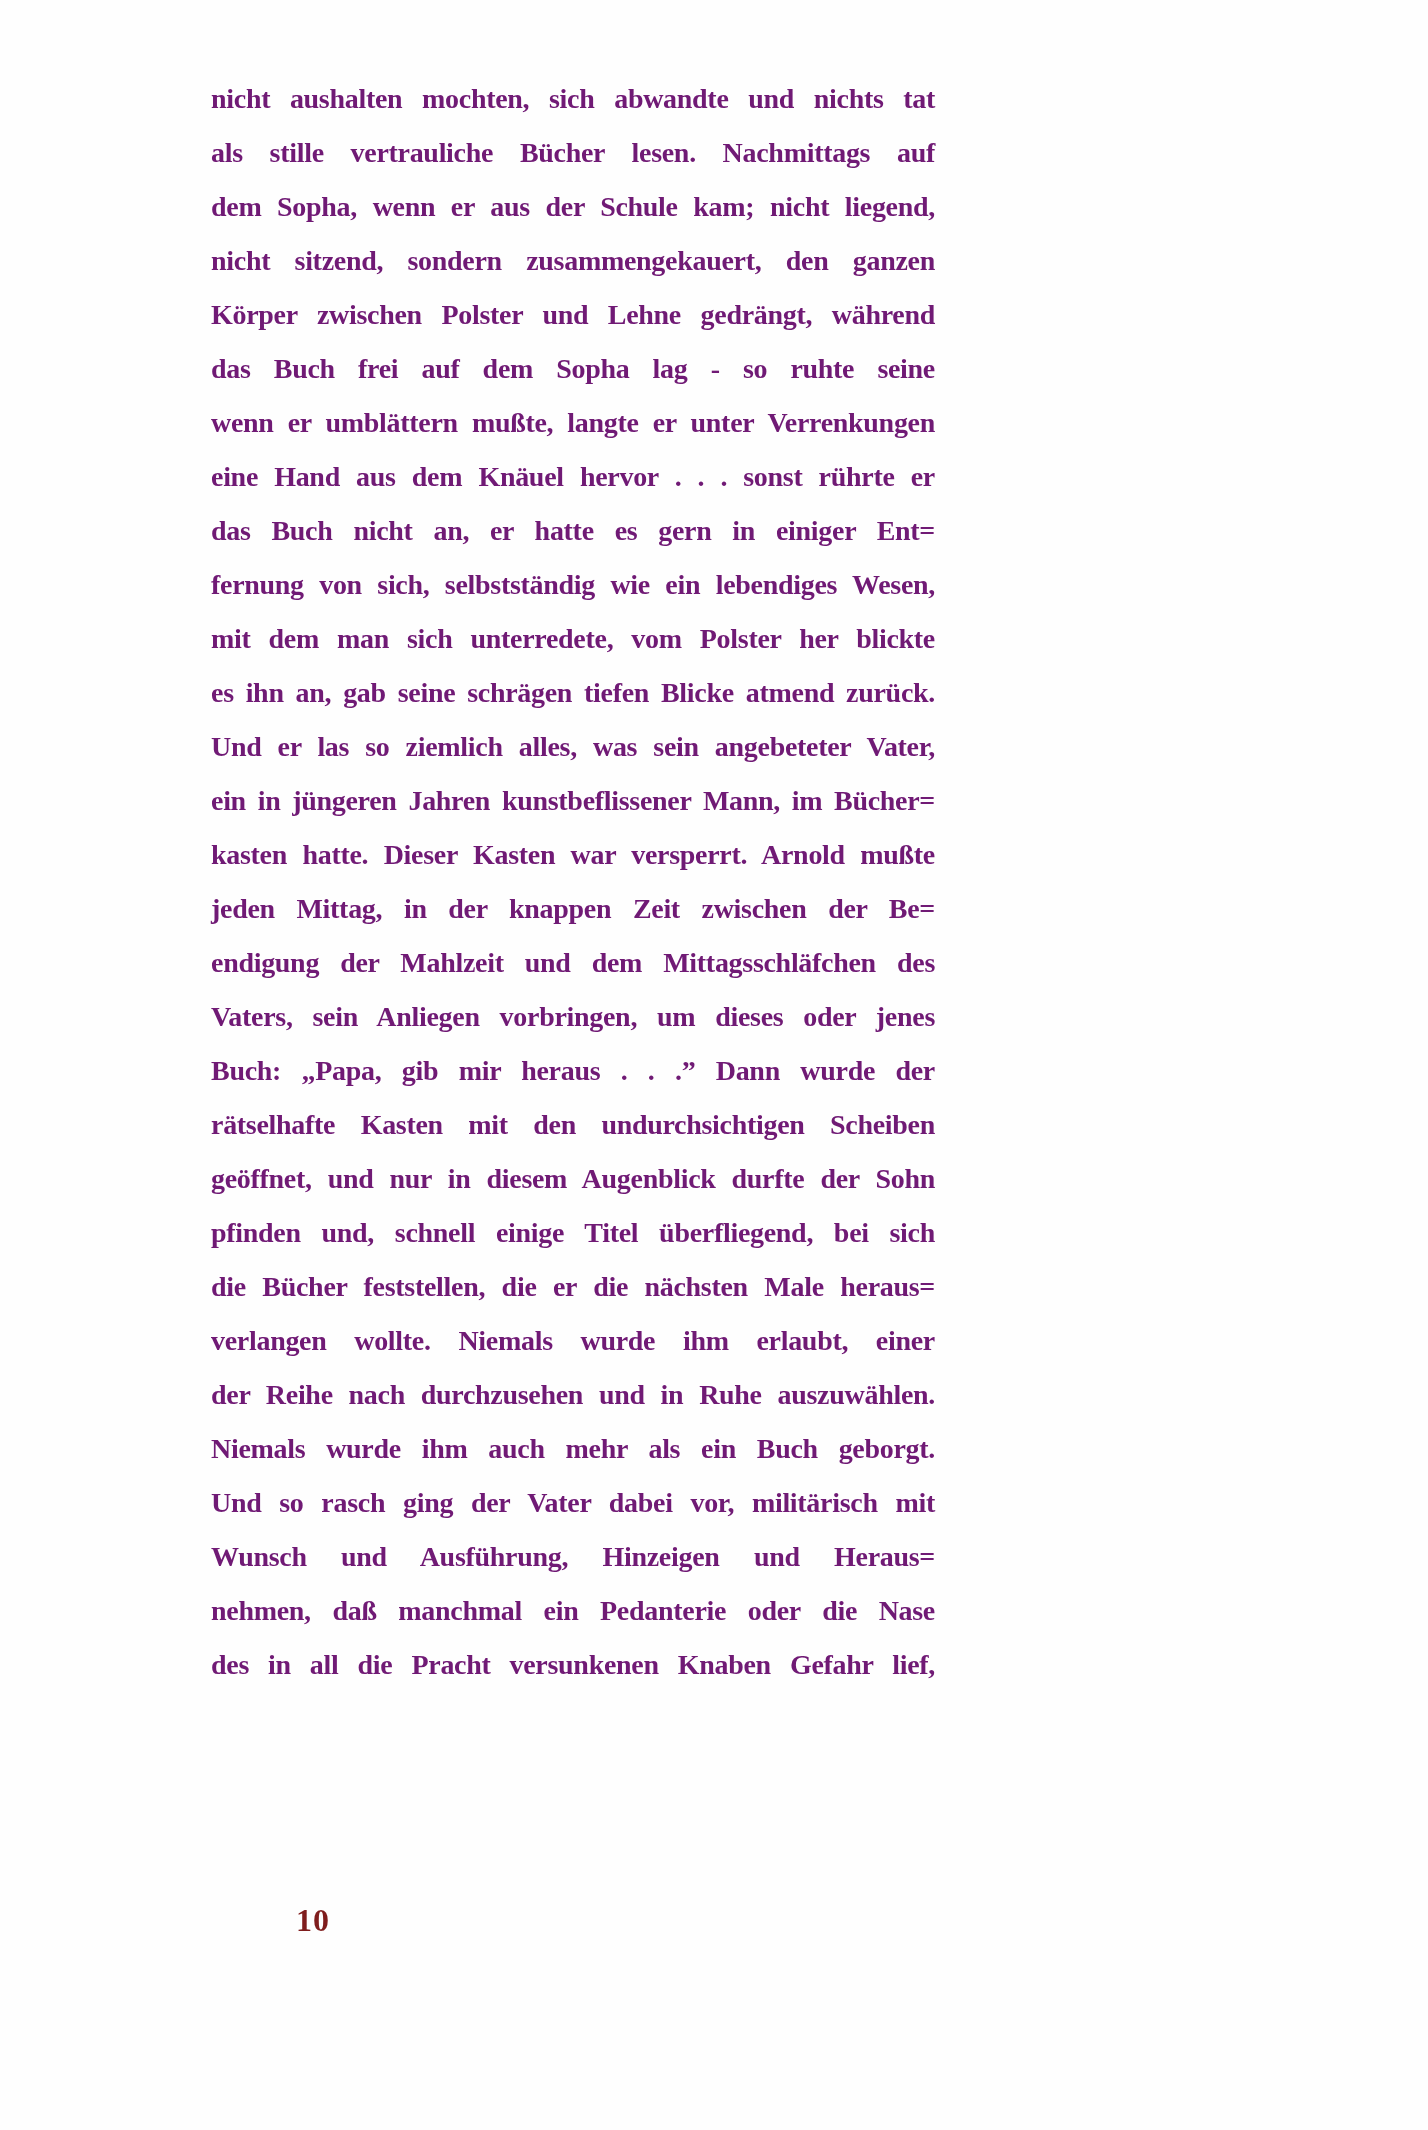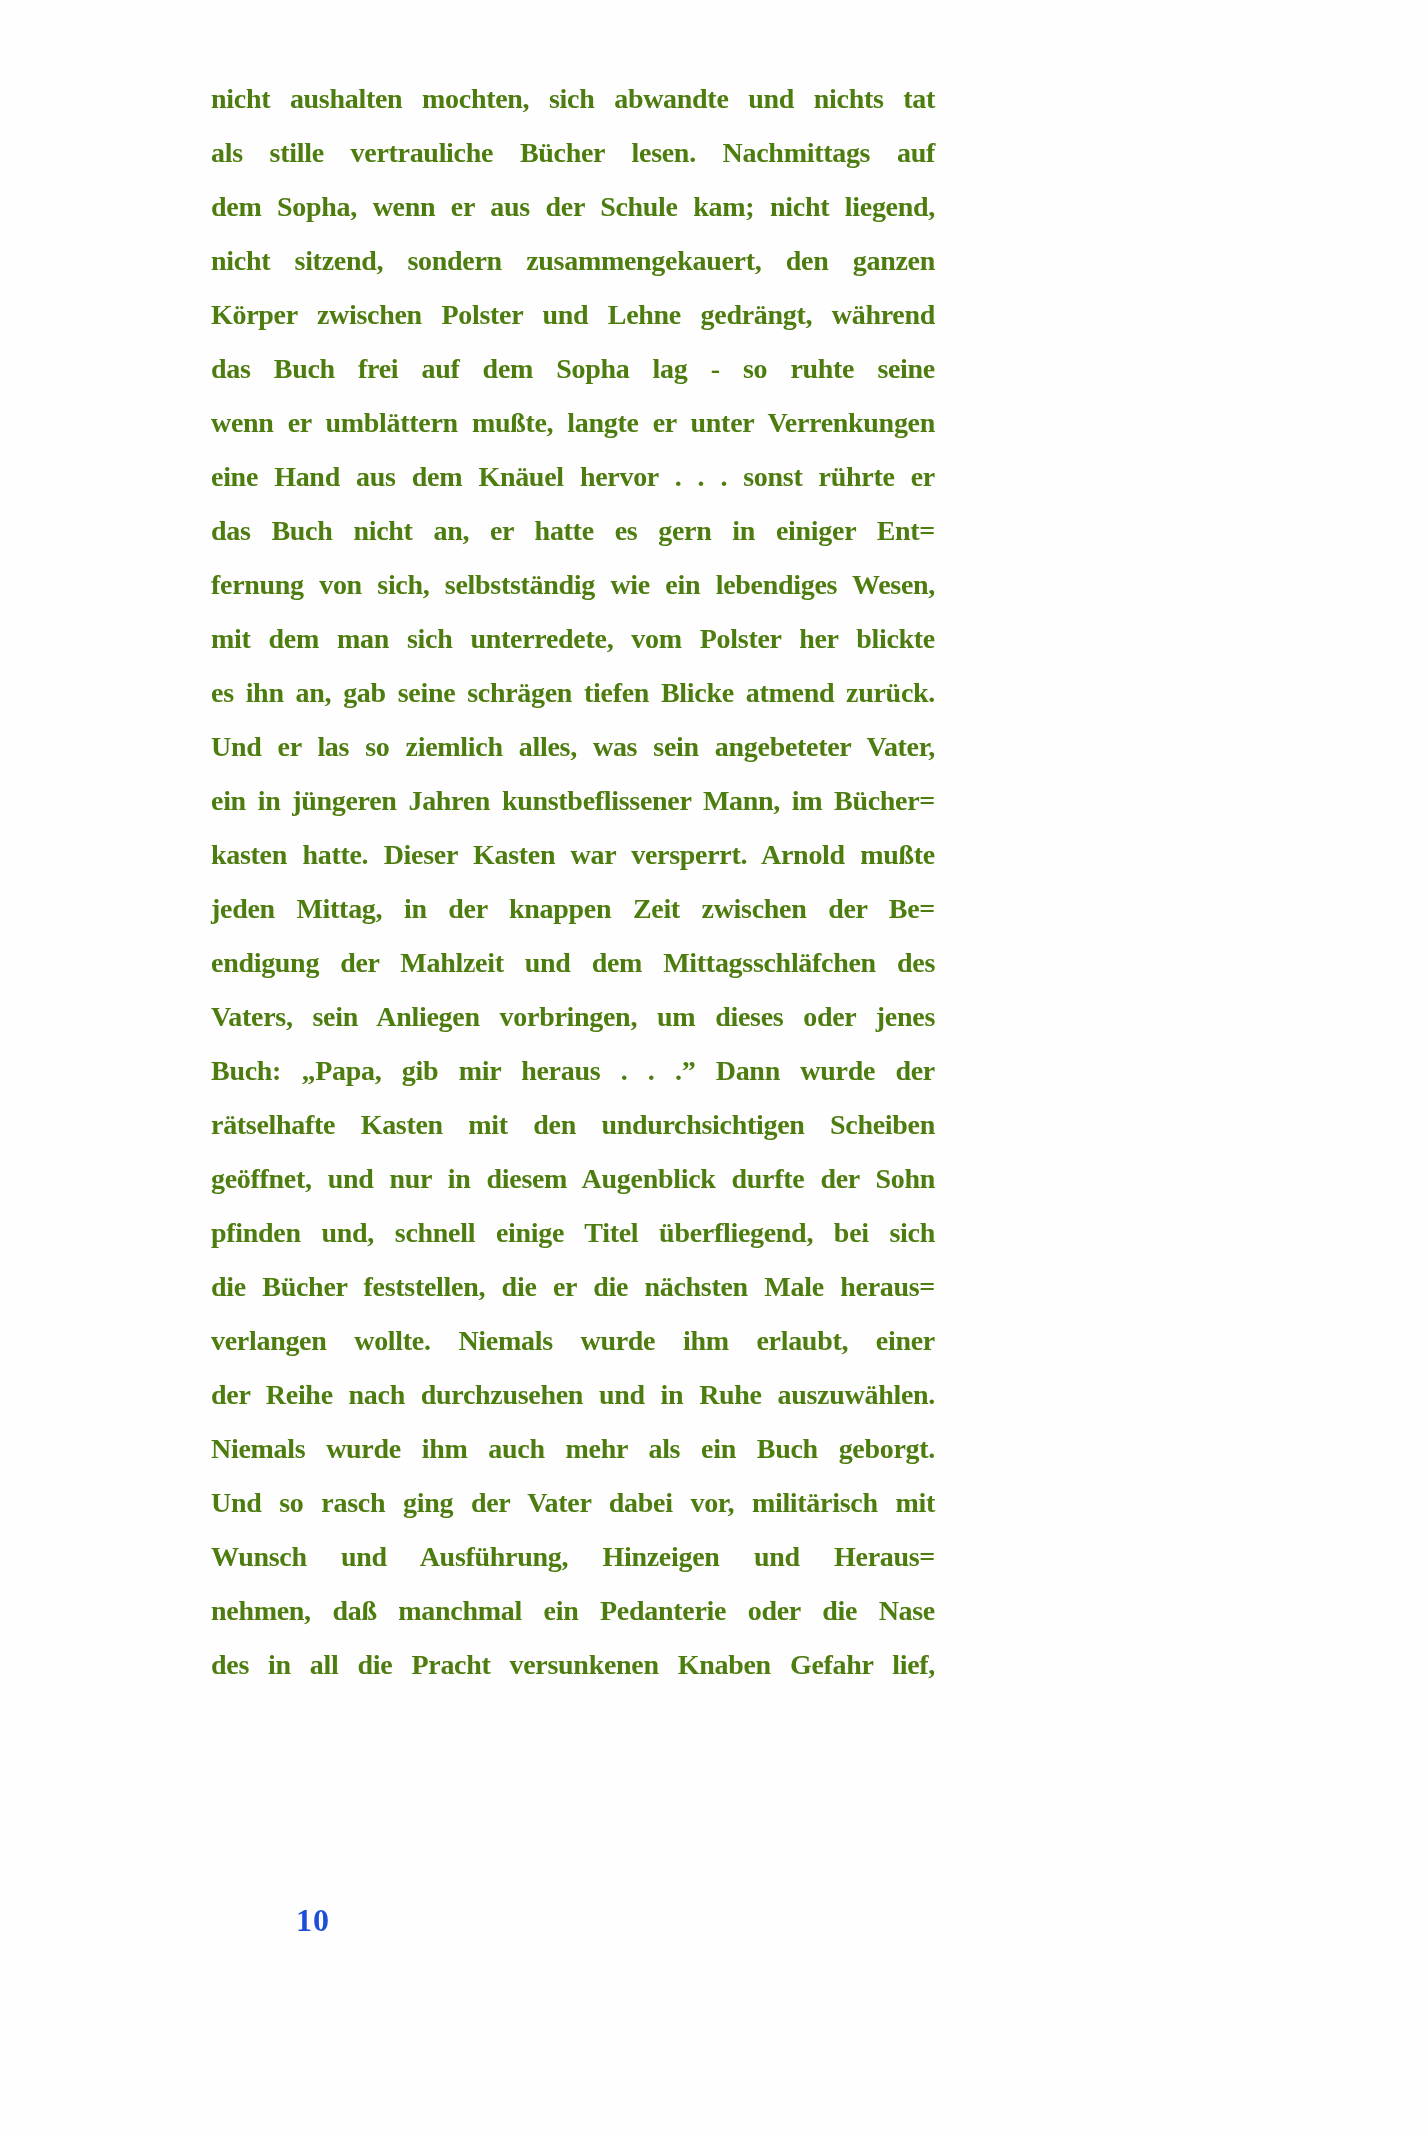--- a/index.html
+++ b/index.html
@@ -24,34 +24,34 @@
   .text-block {
     position: absolute;
     left: 211px;
     top: 72px;
     width: 724px;
   }
   .text-line {
     font-size: 28px;
     font-weight: 700;
     line-height: 54px;
-    color: #4d7c0f;
+    color: #701a75;
     letter-spacing: -0.3px;
     text-align: justify;
     text-align-last: justify;
     -moz-text-align-last: justify;
     white-space: normal;
   }
   .page-number {
     position: absolute;
     left: 296px;
     top: 1902px;
     font-size: 32px;
     font-weight: 700;
-    color: #1d4ed8;
+    color: #7f1d1d;
     letter-spacing: 1px;
   }
 </style>
 </head>
 <body>
 
 <div class="page">
 
   <div class="text-block">
 

